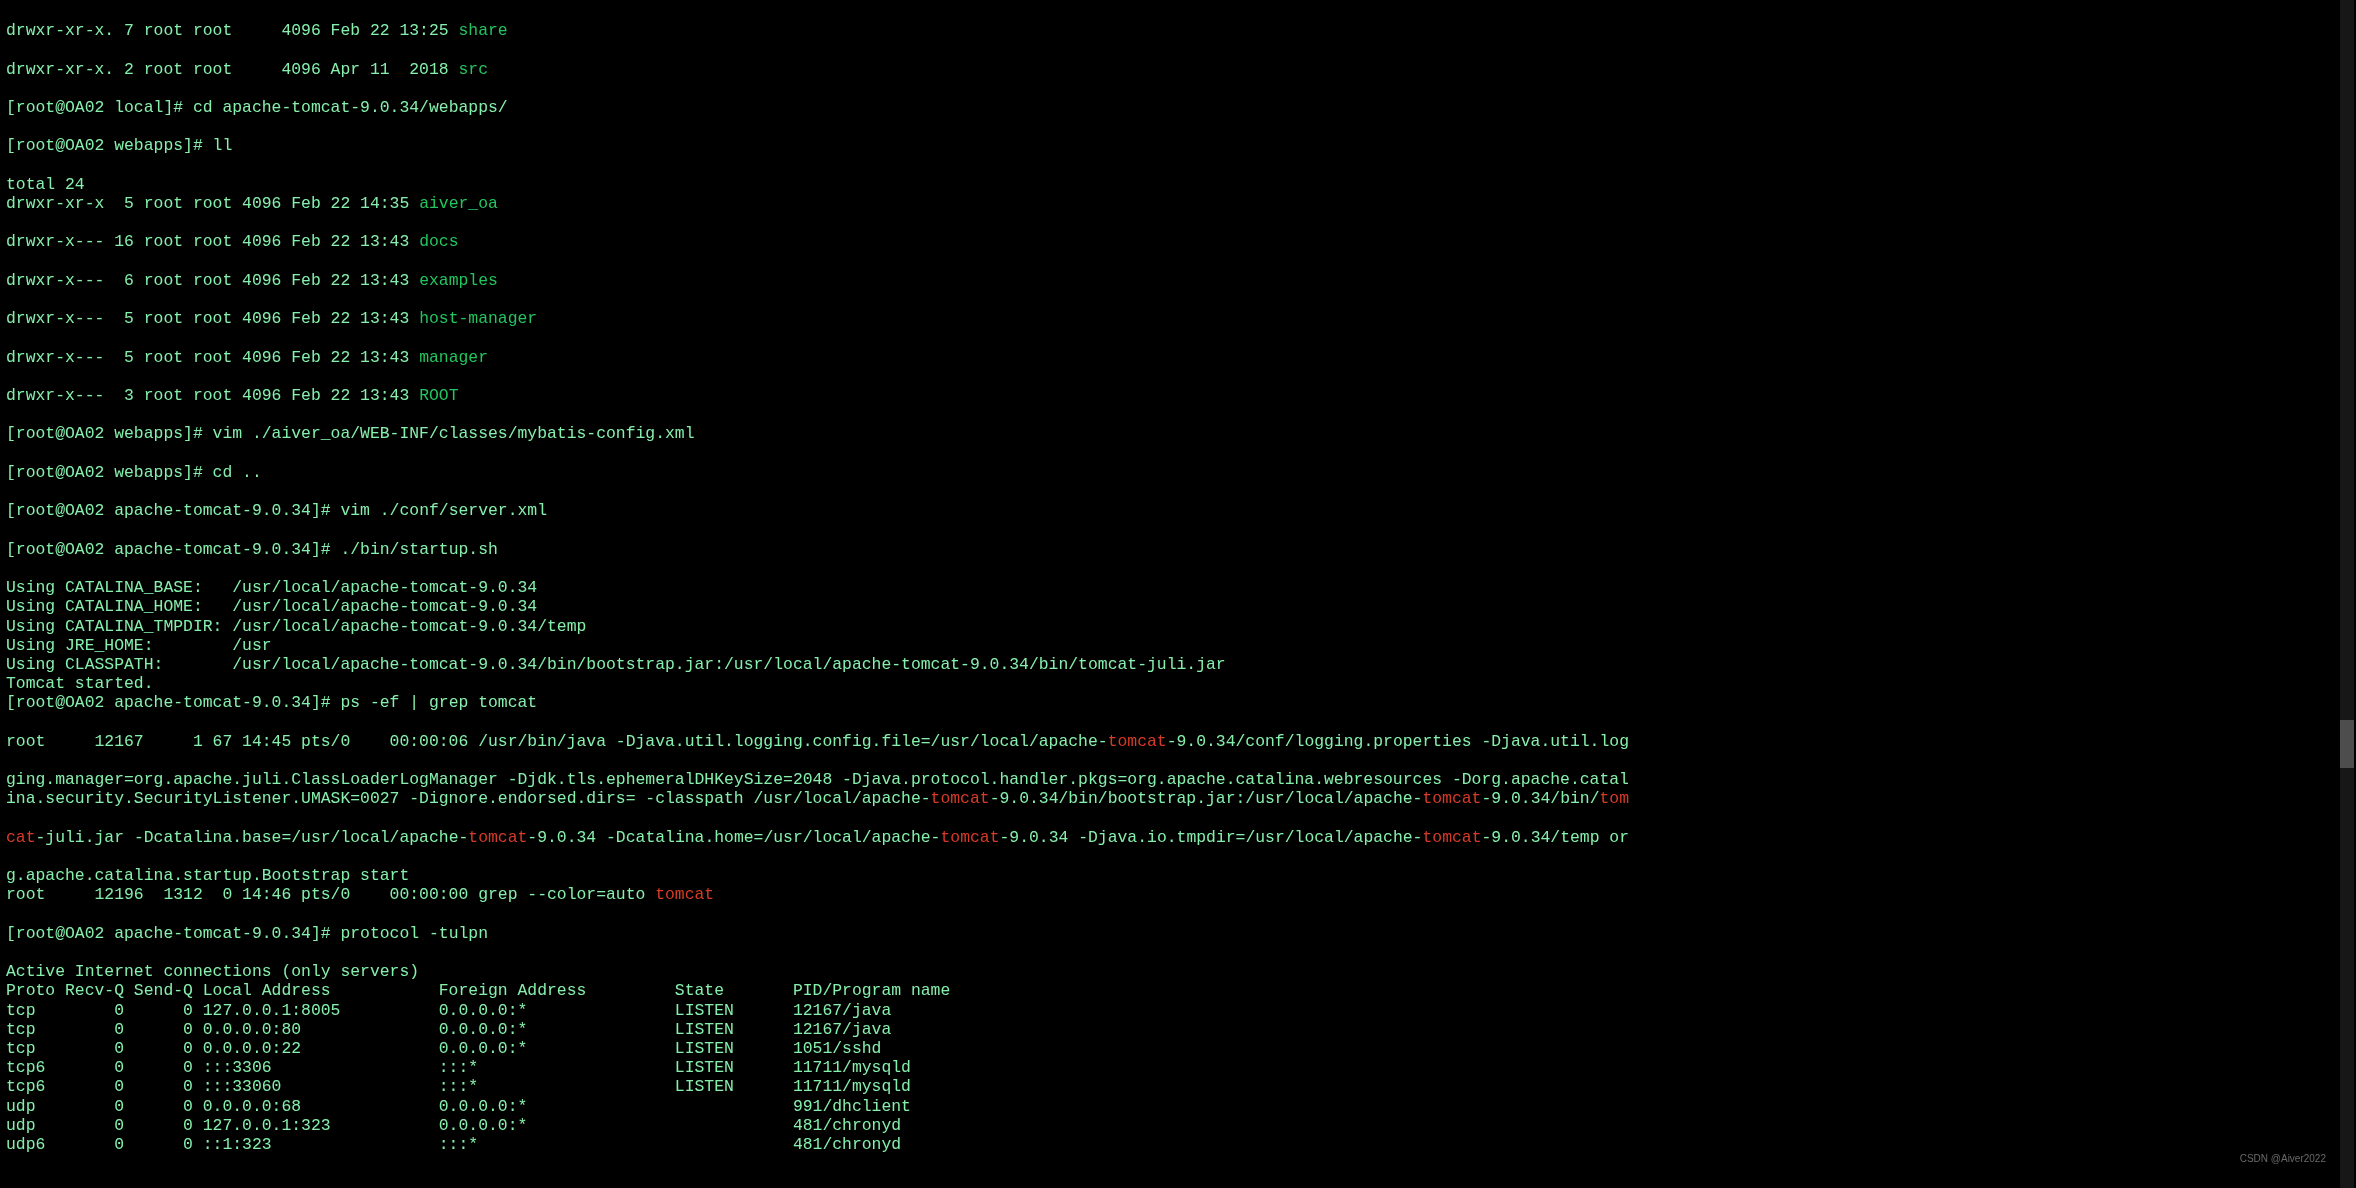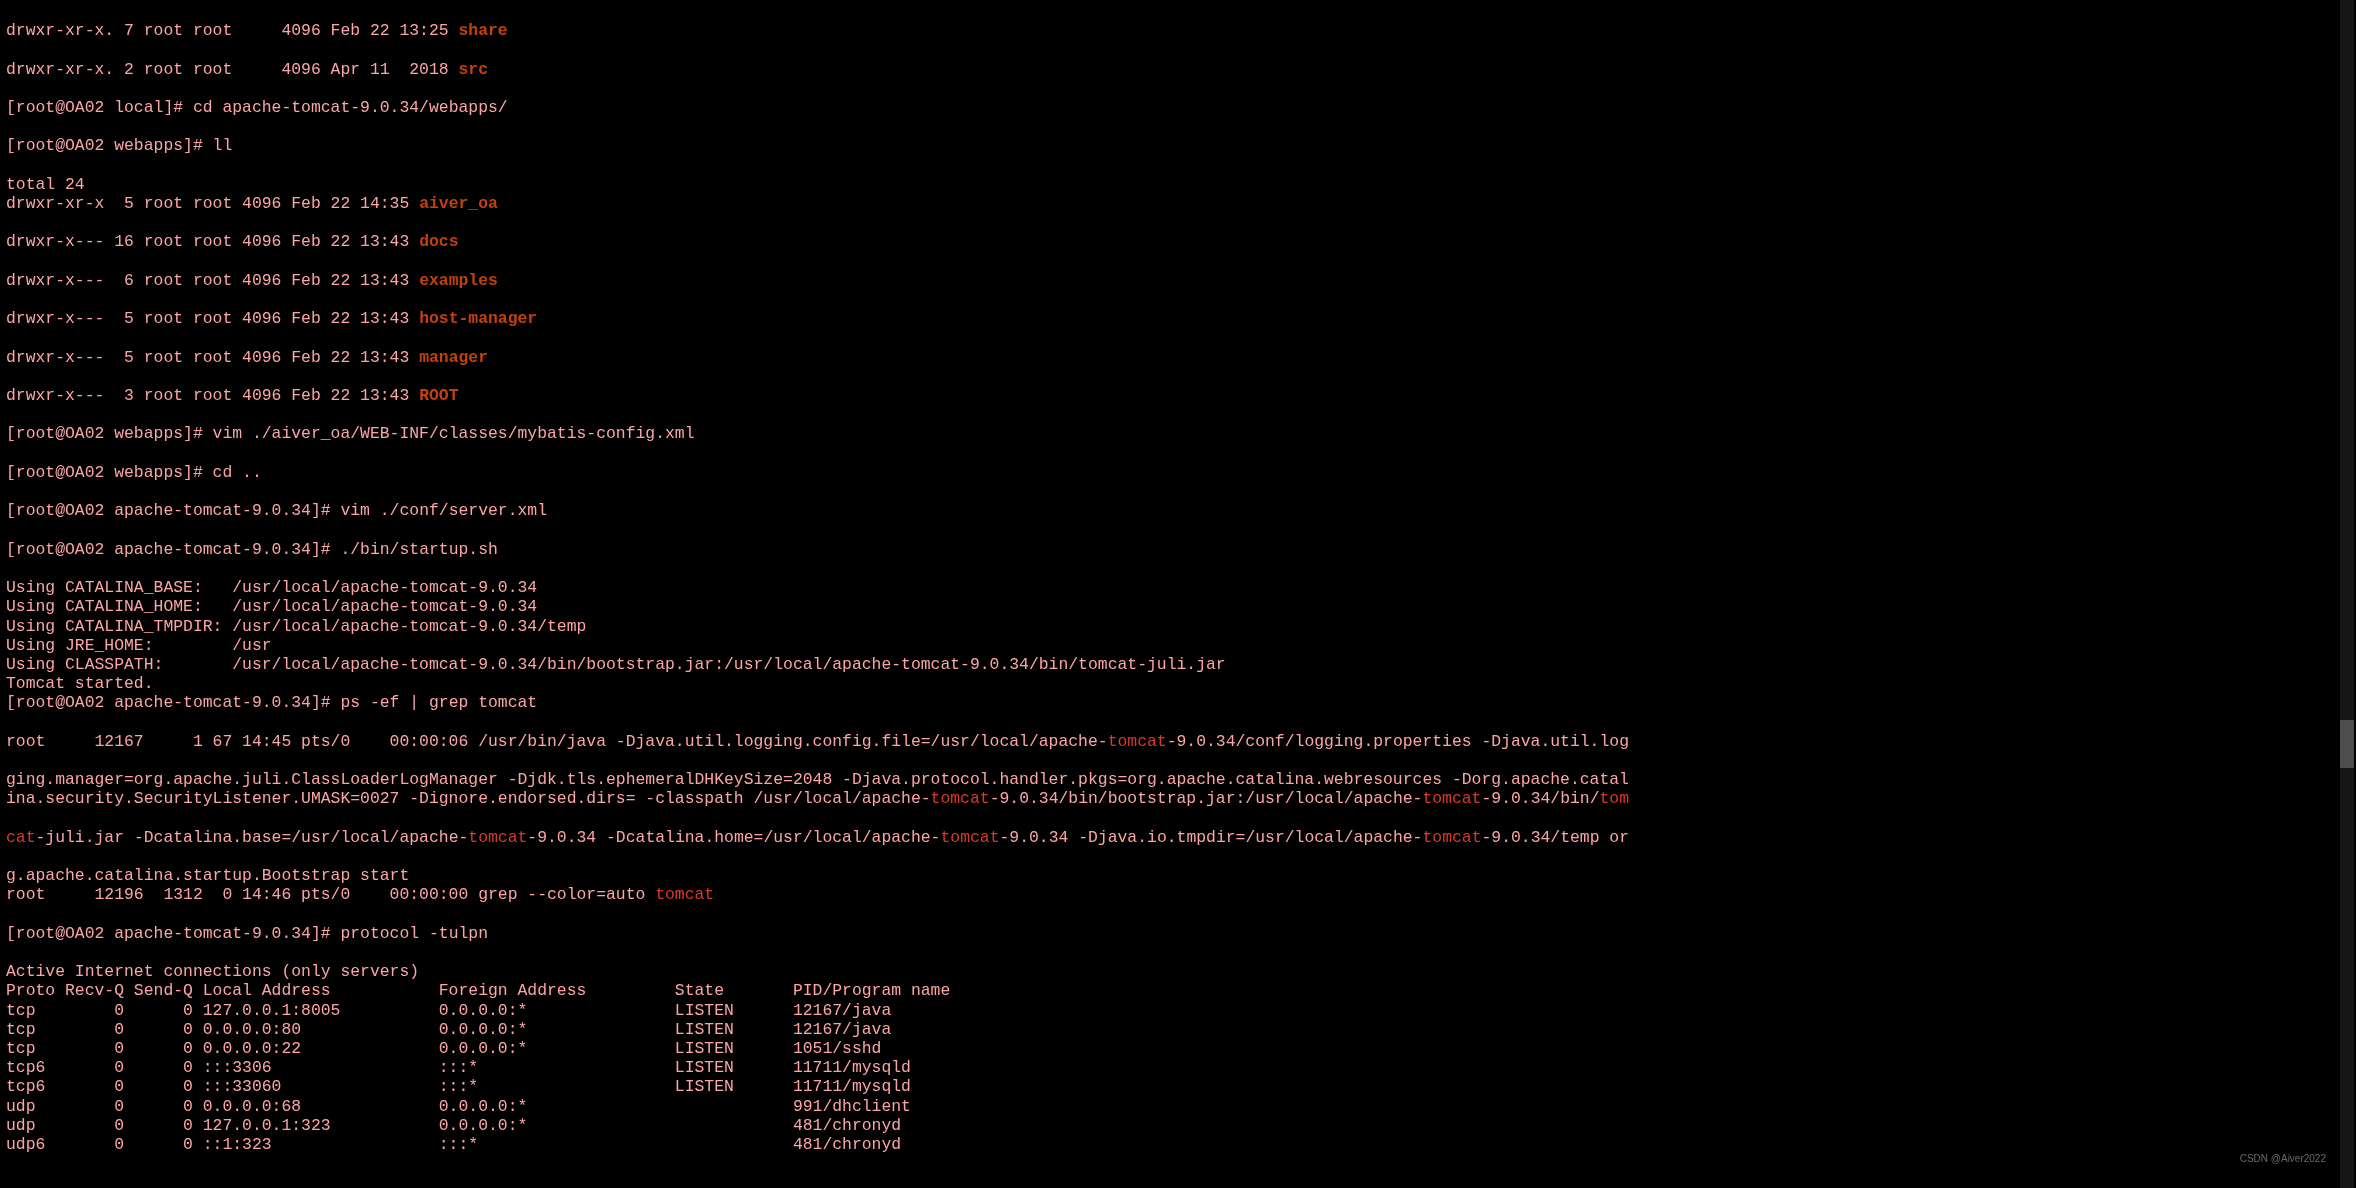--- a/index.html
+++ b/index.html
@@ -1,19 +1,19 @@
 <!DOCTYPE html>
 <html><head>
 <meta charset="utf-8">
 <style>
   html,body{margin:0;padding:0;background:#000;color:#fff;font-family:"Consolas","Menlo","Courier New",monospace;font-size:16.4px;line-height:19.2px;width:2356px;height:1188px;overflow:hidden}
   .term{padding:2px 6px 2px 6px;white-space:pre;position:relative;width:1536px}
   .seg{display:inline}
-  .white{color:#fca5a5}
-  .cyan{color:#c2410c;font-weight:bold}
+  .white{color:#86efac}
+  .cyan{color:#22c55e;font-weight:normal}
   .red{color:#d73a27;font-weight:normal}
   .cursor{display:inline-block;width:9px;height:18px;background:#2fbf2f;vertical-align:text-bottom}
   .track{position:absolute;right:2px;top:0;width:14px;height:100%;background:#171717}
   .thumb{position:absolute;right:0;width:14px;background:#4d4d4d;border-radius:0}
   .watermark{position:absolute;right:30px;bottom:20px;color:#6a6a6a;font-size:10px;font-family:Arial,Helvetica,sans-serif}
 </style>
 </head>
 <body>
 
 <div class="term">

